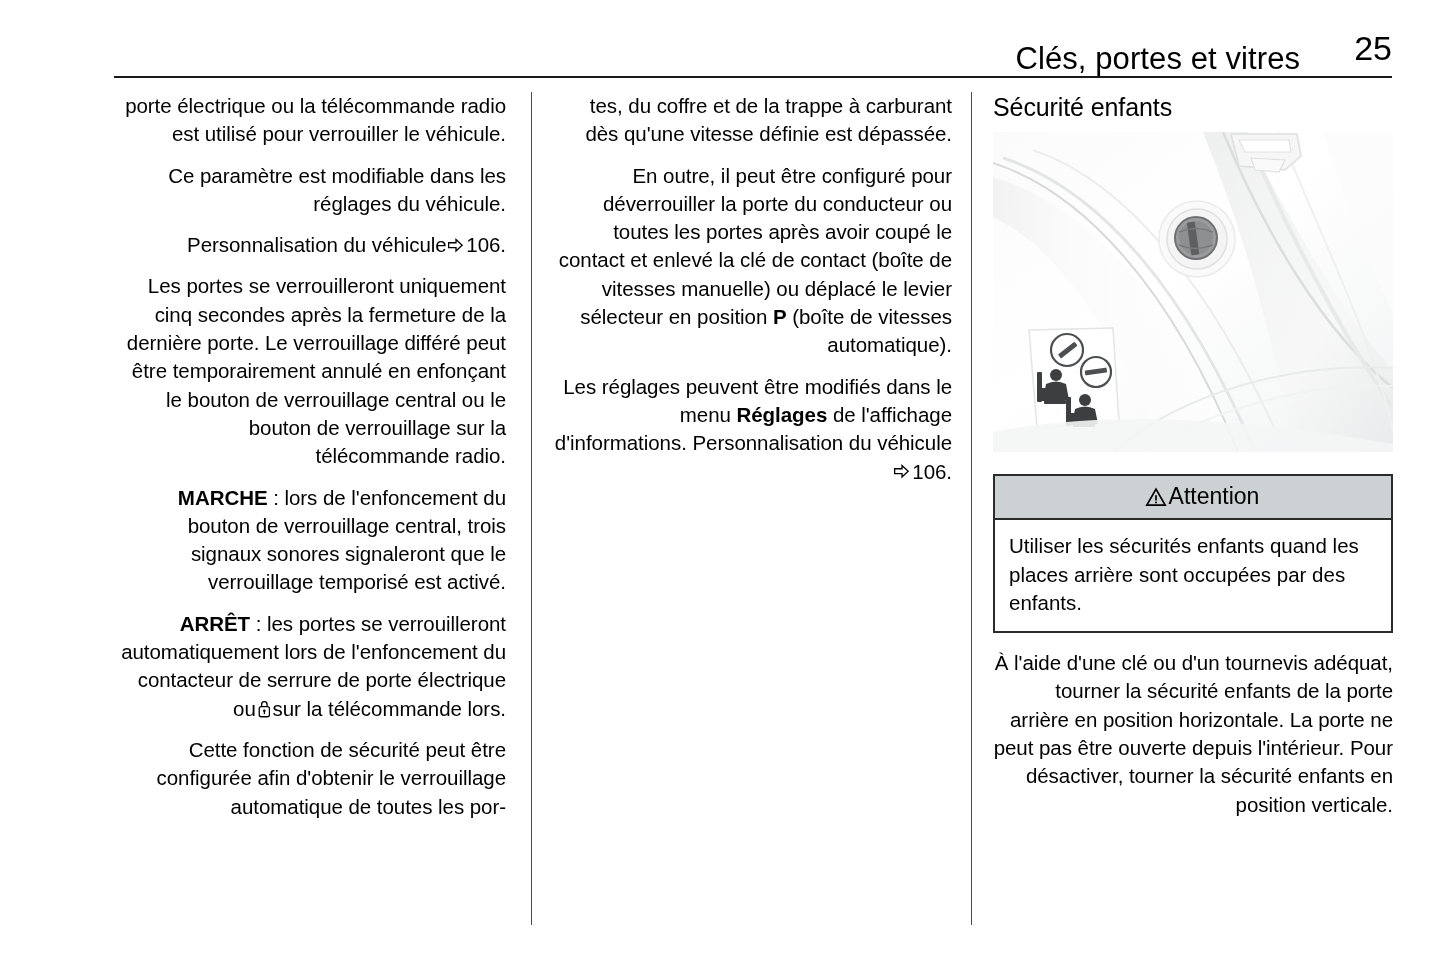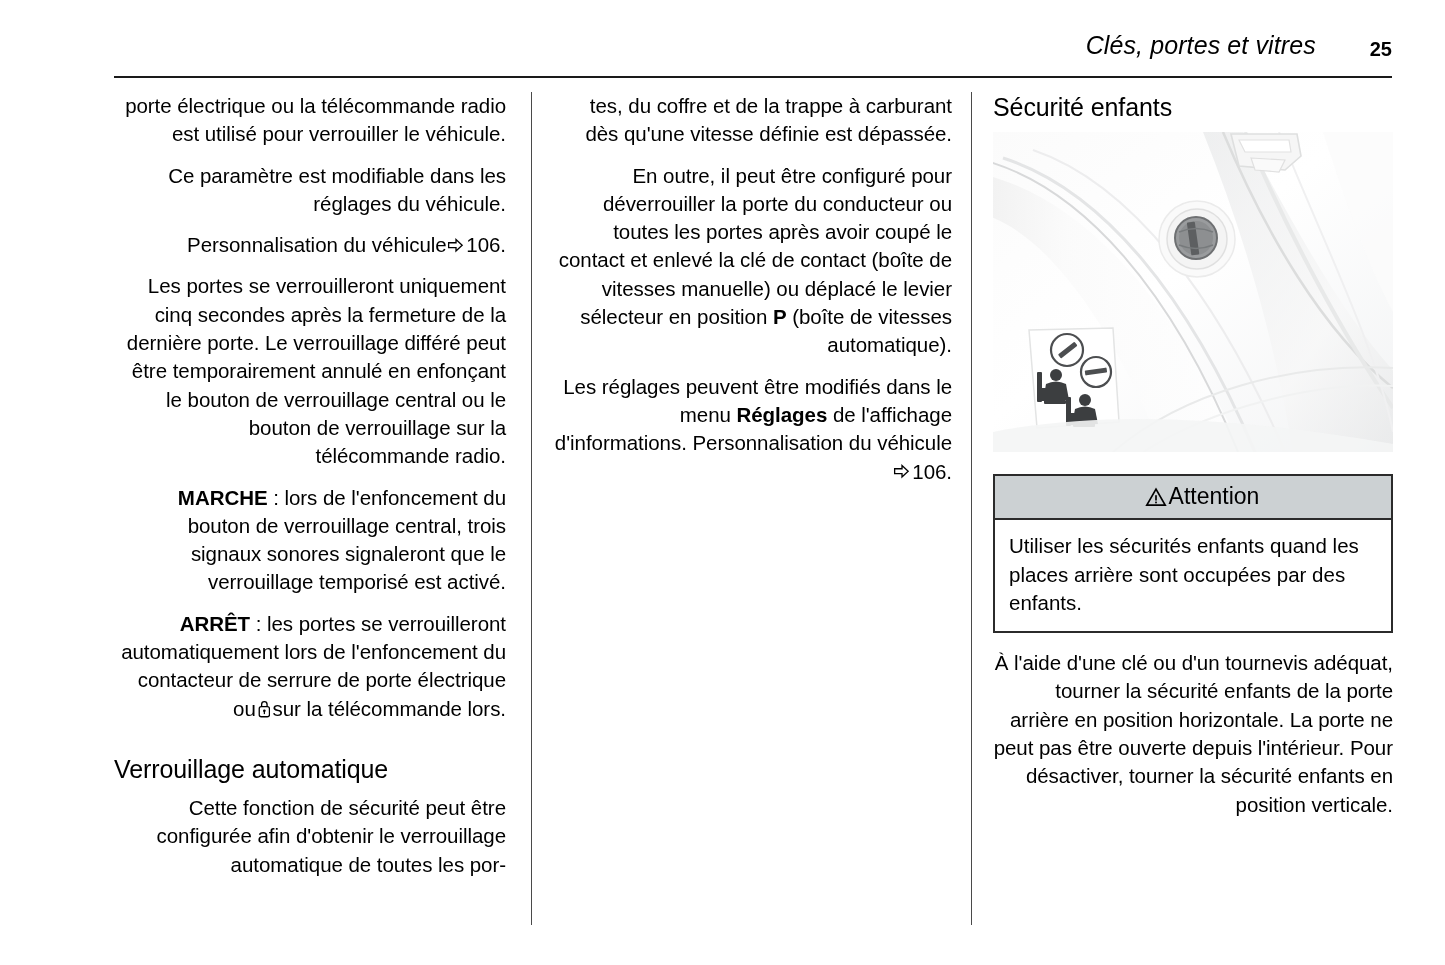--- a/index.html
+++ b/index.html
@@ -23,32 +23,31 @@
     top: 36px;
     width: 1278px;
     height: 42px;
     border-bottom: 2px solid #1a1a1a;
     display: flex;
     align-items: flex-end;
     justify-content: flex-end;
     box-sizing: border-box;
   }
   .header-title {
-    font-size: 25px;
+    font-size: 31px;
     font-weight: 400;
     letter-spacing: 0.1px;
     line-height: 1;
-    padding-bottom: 18px;
-    font-style: italic;
+    padding-bottom: 2px;
   }
   .header-pagenum {
-    font-size: 20px;
-    font-weight: 700;
+    font-size: 34px;
+    font-weight: 400;
     line-height: 1;
-    padding-bottom: 17px;
+    padding-bottom: 11px;
     margin-left: 54px;
   }
 
   
   .columns {
     position: absolute;
     left: 0;
     top: 92px;
     width: 1445px;
     height: 840px;
@@ -185,21 +184,20 @@
 
     <p class="body"><span class="b">MARCHE</span><span> : lors de l'enfoncement du bouton de verrouillage central, trois signaux sonores signaleront que le verrouillage temporisé est activé.</span></p>
 
     <p class="body"><span class="b">ARRÊT</span><span> : les portes se verrouilleront automatiquement lors de l'enfoncement du contacteur de serrure de porte électrique ou</span><span class="lock-glyph"><svg viewBox="0 0 14 20">
             <rect x="1.2" y="7.6" width="11.6" height="11.4" rx="2.4" ry="2.4" fill="none" stroke="#000" stroke-width="1.5"></rect>
             <path d="M3.9 7.6 V5.0 a3.1 3.1 0 0 1 6.2 0 V7.6" fill="none" stroke="#000" stroke-width="1.5"></path>
             <circle cx="7" cy="12.3" r="1.5" fill="#000"></circle>
             <rect x="6.3" y="12.6" width="1.4" height="3.4" fill="#000"></rect>
           </svg></span><span>sur la télécommande lors.</span></p>
 
-    <h2 class="section">Verrouillage automatique</h2>
 
     <p class="body">Cette fonction de sécurité peut être configurée afin d'obtenir le verrouillage automatique de toutes les por-</p>
   </div>
 
   <div class="col col-2">
 
     <p class="body">tes, du coffre et de la trappe à carburant dès qu'une vitesse définie est dépassée.</p>
 
     <p class="body"><span>En outre, il peut être configuré pour déverrouiller la porte du conducteur ou toutes les portes après avoir coupé le contact et enlevé la clé de contact (boîte de vitesses manuelle) ou déplacé le levier sélecteur en position </span><span class="b">P</span><span> (boîte de vitesses automatique).</span></p>
 

